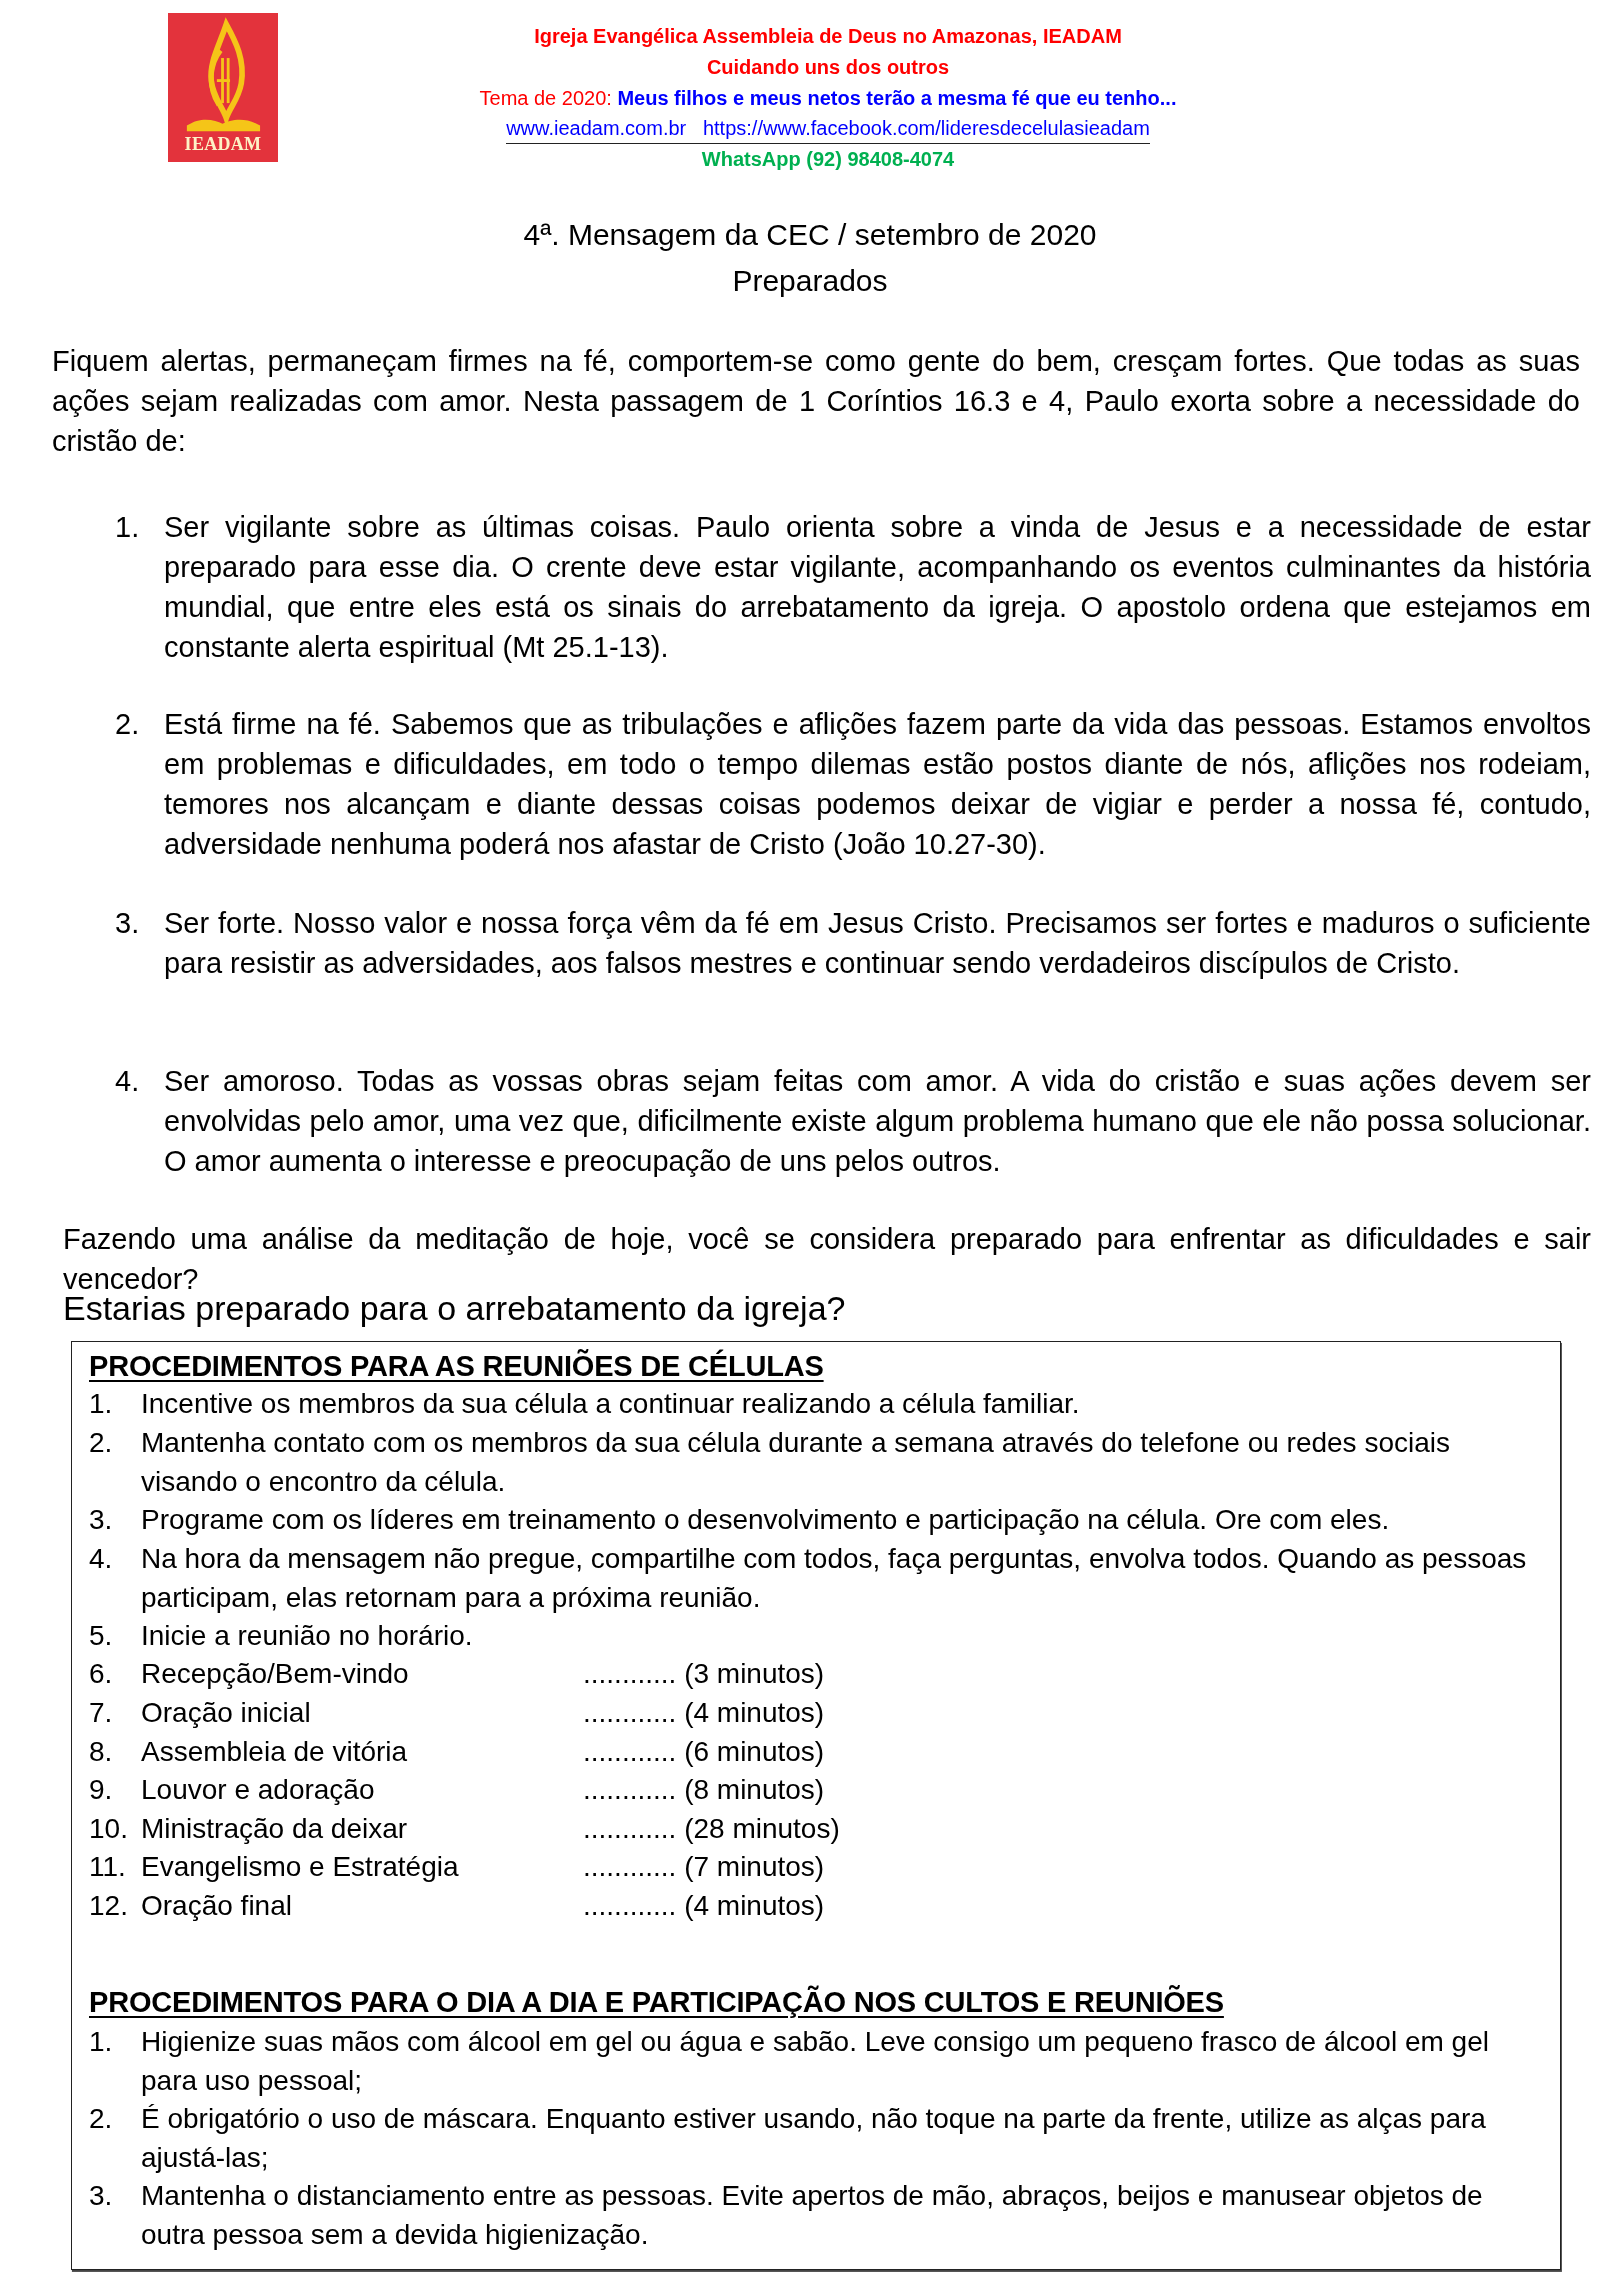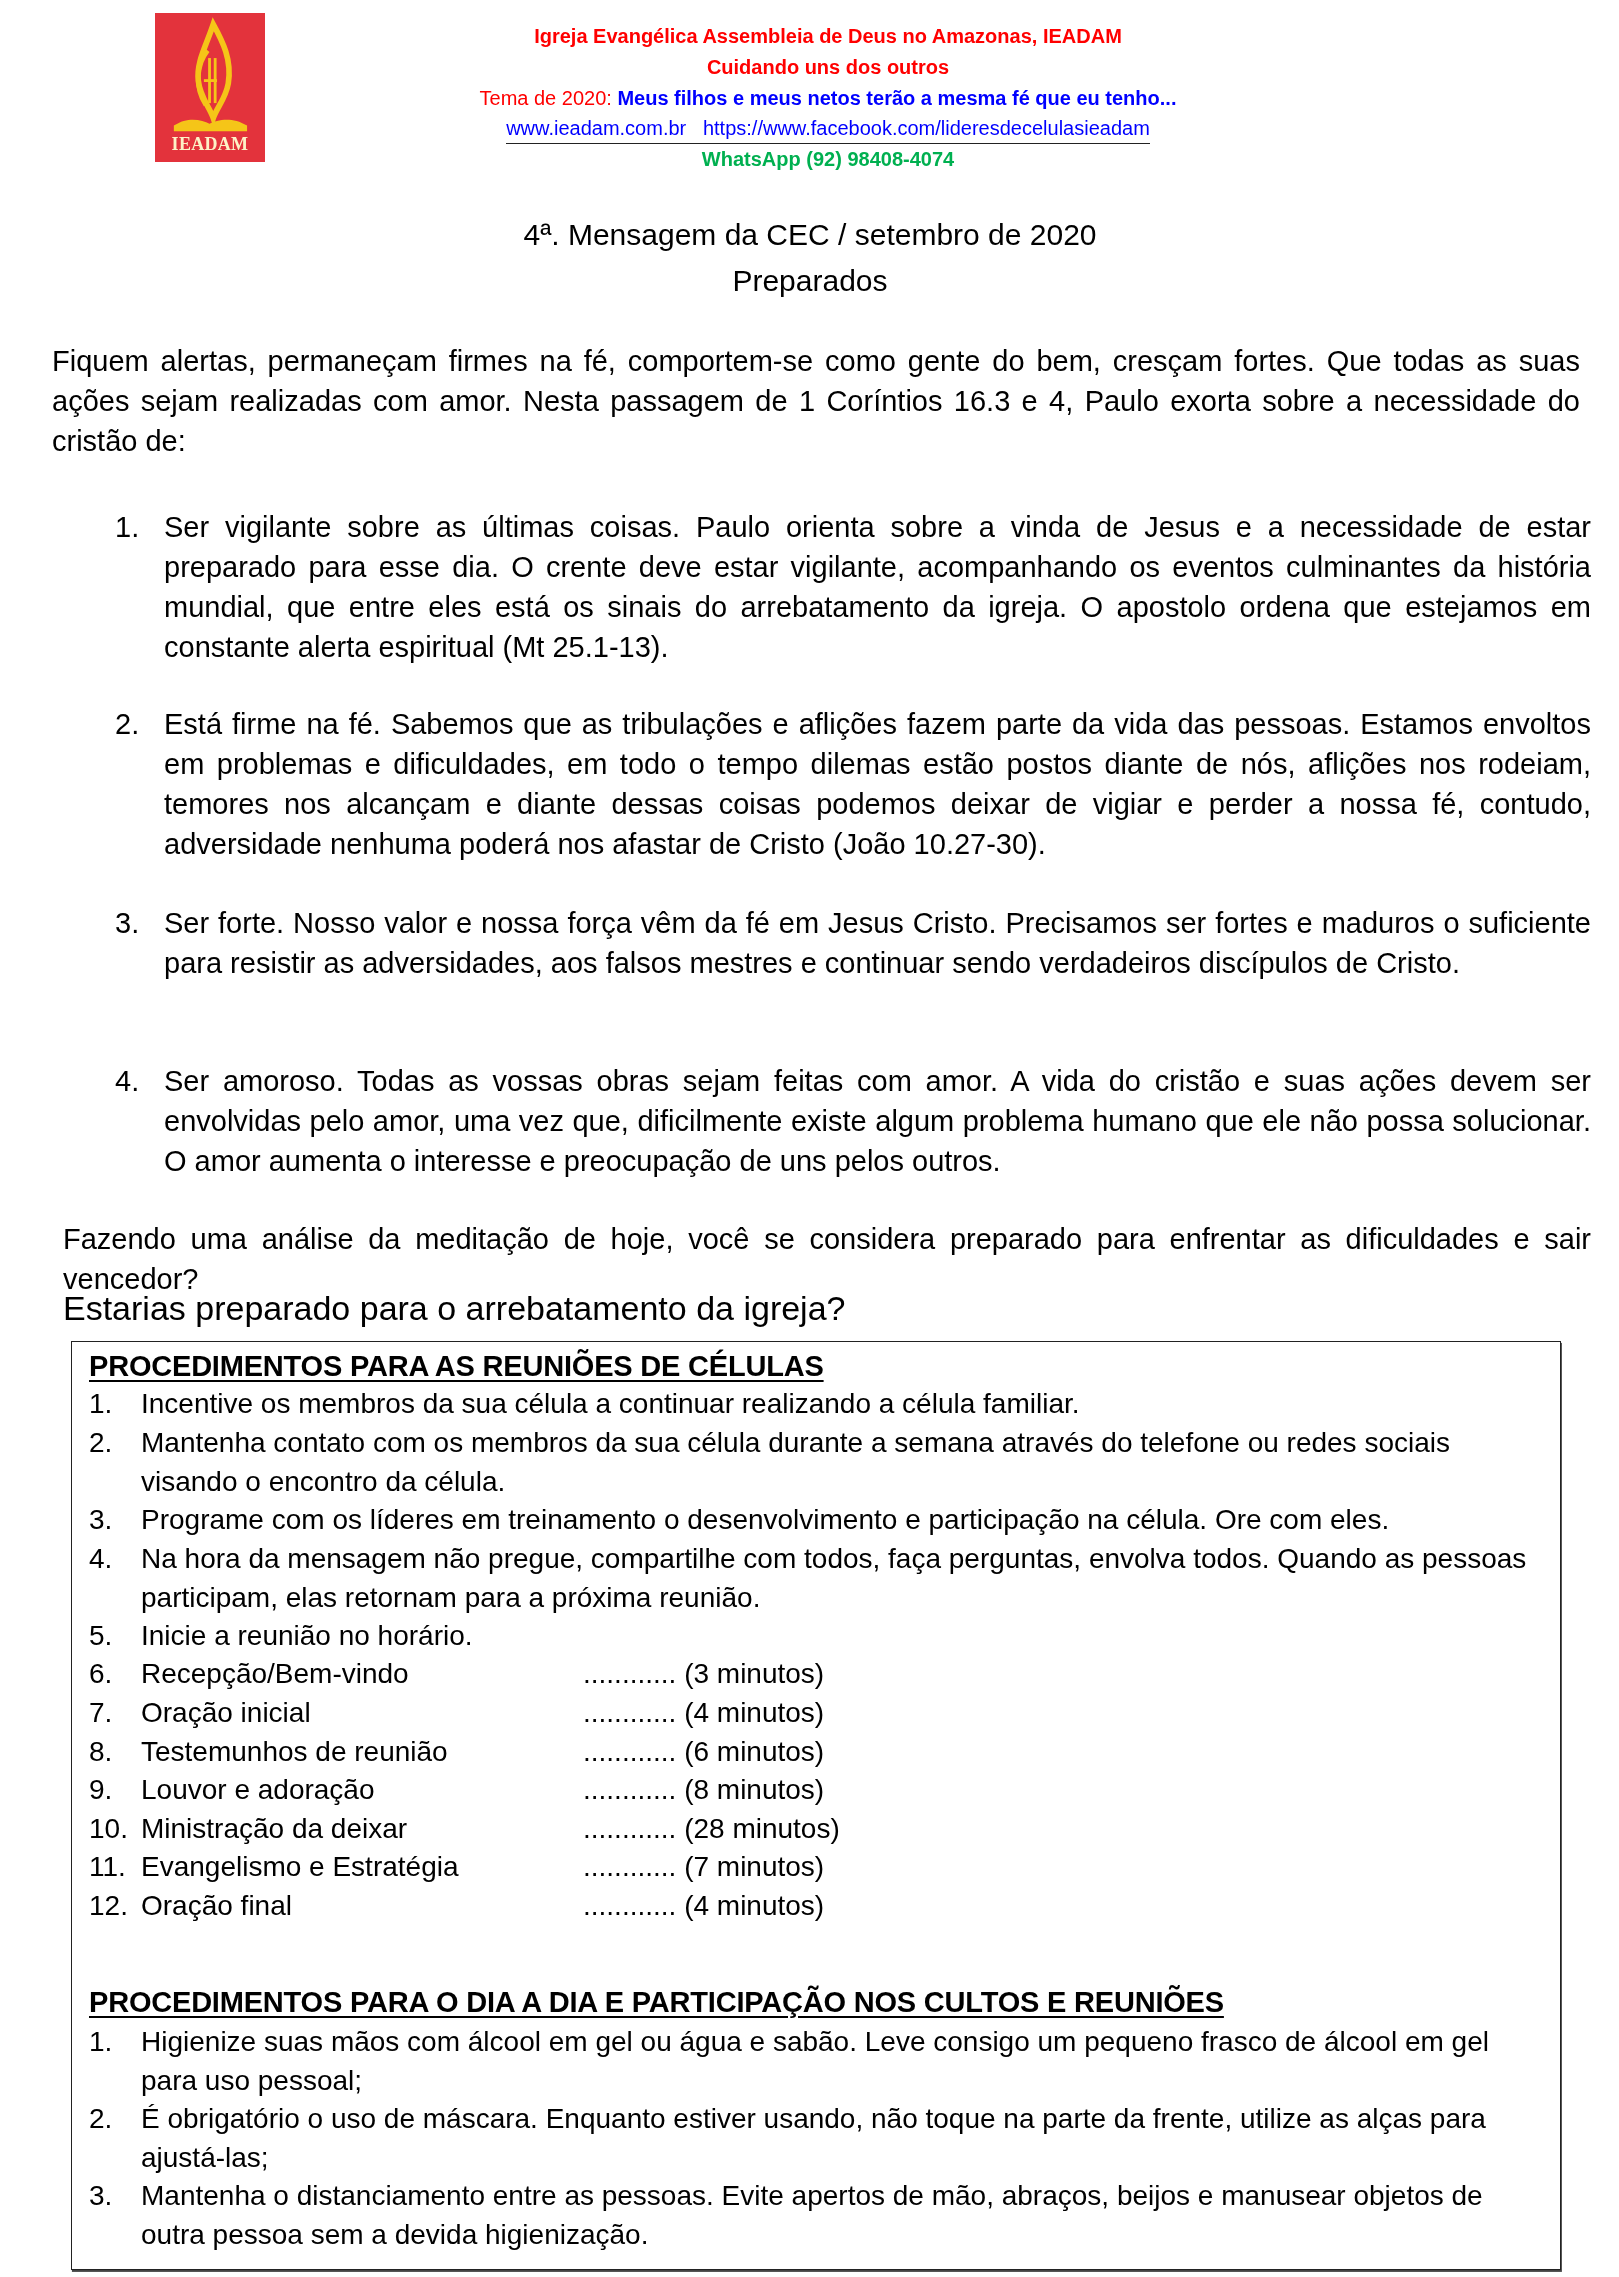--- a/index.html
+++ b/index.html
@@ -1,21 +1,21 @@
 <!DOCTYPE html>
 <html style="font-size:15px"><head>
   <meta charset="utf-8">
   <style>
     html, body { margin: 0; padding: 0; background: #ffffff; }
     body { width: 1620px; height: 2278px; position: relative; overflow: hidden;
            font-family: "Liberation Sans", sans-serif; color: #000; }
     .abs { position: absolute; }
 
     
-    .logo { left: 155px; top: 13px; width: 110px; height: 149px; background: #e3333c; }
+    .logo { left: 168px; top: 13px; width: 110px; height: 149px; background: #e3333c; }
     .logo svg { position: absolute; left: 0; top: 0; }
     .logo-text { position: absolute; left: 0; width: 110px; top: 121px; text-align: center;
                  font-family: "Liberation Serif", serif; font-weight: bold; font-size: 18px;
                  color: #fdf2c6; letter-spacing: 0.3px; }
 
     
     .hdr { left: 282px; width: 1092px; text-align: center; font-size: 20px; line-height: 24.5px;
            font-family: "Liberation Sans", sans-serif; white-space: nowrap; }
     .hdr.l1 { top: 23.5px; color: #ff0000; font-weight: bold; }
     .hdr.l2 { top: 55px; color: #ff0000; font-weight: bold; }
@@ -140,21 +140,21 @@
   <div class="txt">Recepção/Bem-vindo</div>
   <span class="dots"><span>............</span> <span>(3 minutos)</span></span>
 </div>
 <div class="abs bl" style="top:1693px">
   <span class="num">7.</span>
   <div class="txt">Oração inicial</div>
   <span class="dots"><span>............</span> <span>(4 minutos)</span></span>
 </div>
 <div class="abs bl" style="top:1732px">
   <span class="num">8.</span>
-  <div class="txt">Testemunhos de reunião</div>
+  <div class="txt">Assembleia de vitória</div>
   <span class="dots"><span>............</span> <span>(6 minutos)</span></span>
 </div>
 <div class="abs bl" style="top:1770px">
   <span class="num">9.</span>
   <div class="txt">Louvor e adoração</div>
   <span class="dots"><span>............</span> <span>(8 minutos)</span></span>
 </div>
 <div class="abs bl" style="top:1809px">
   <span class="num">10.</span>
   <div class="txt">Ministração da deixar</div>

